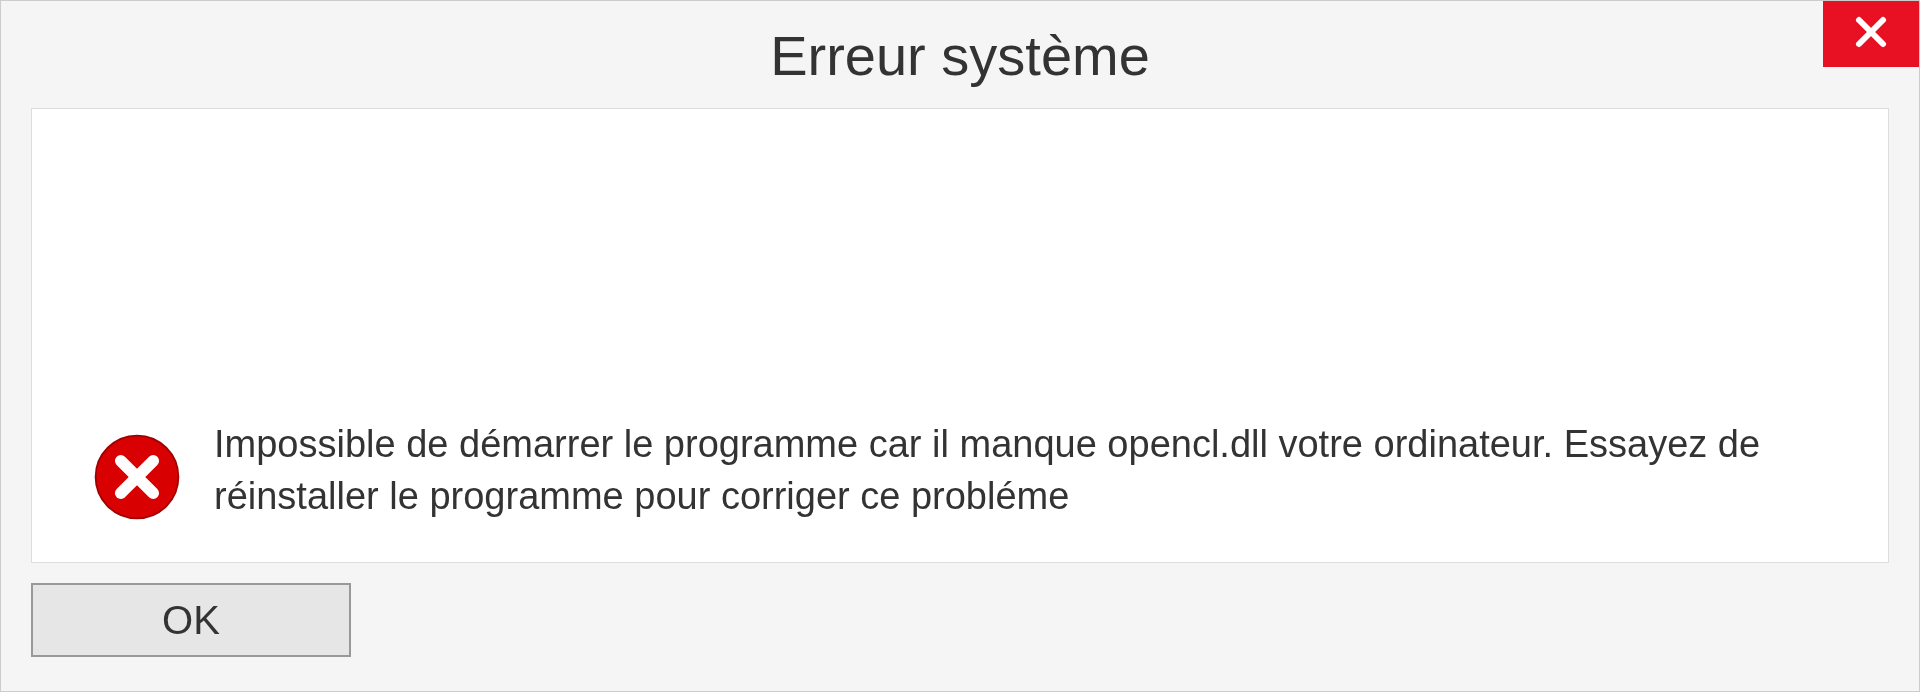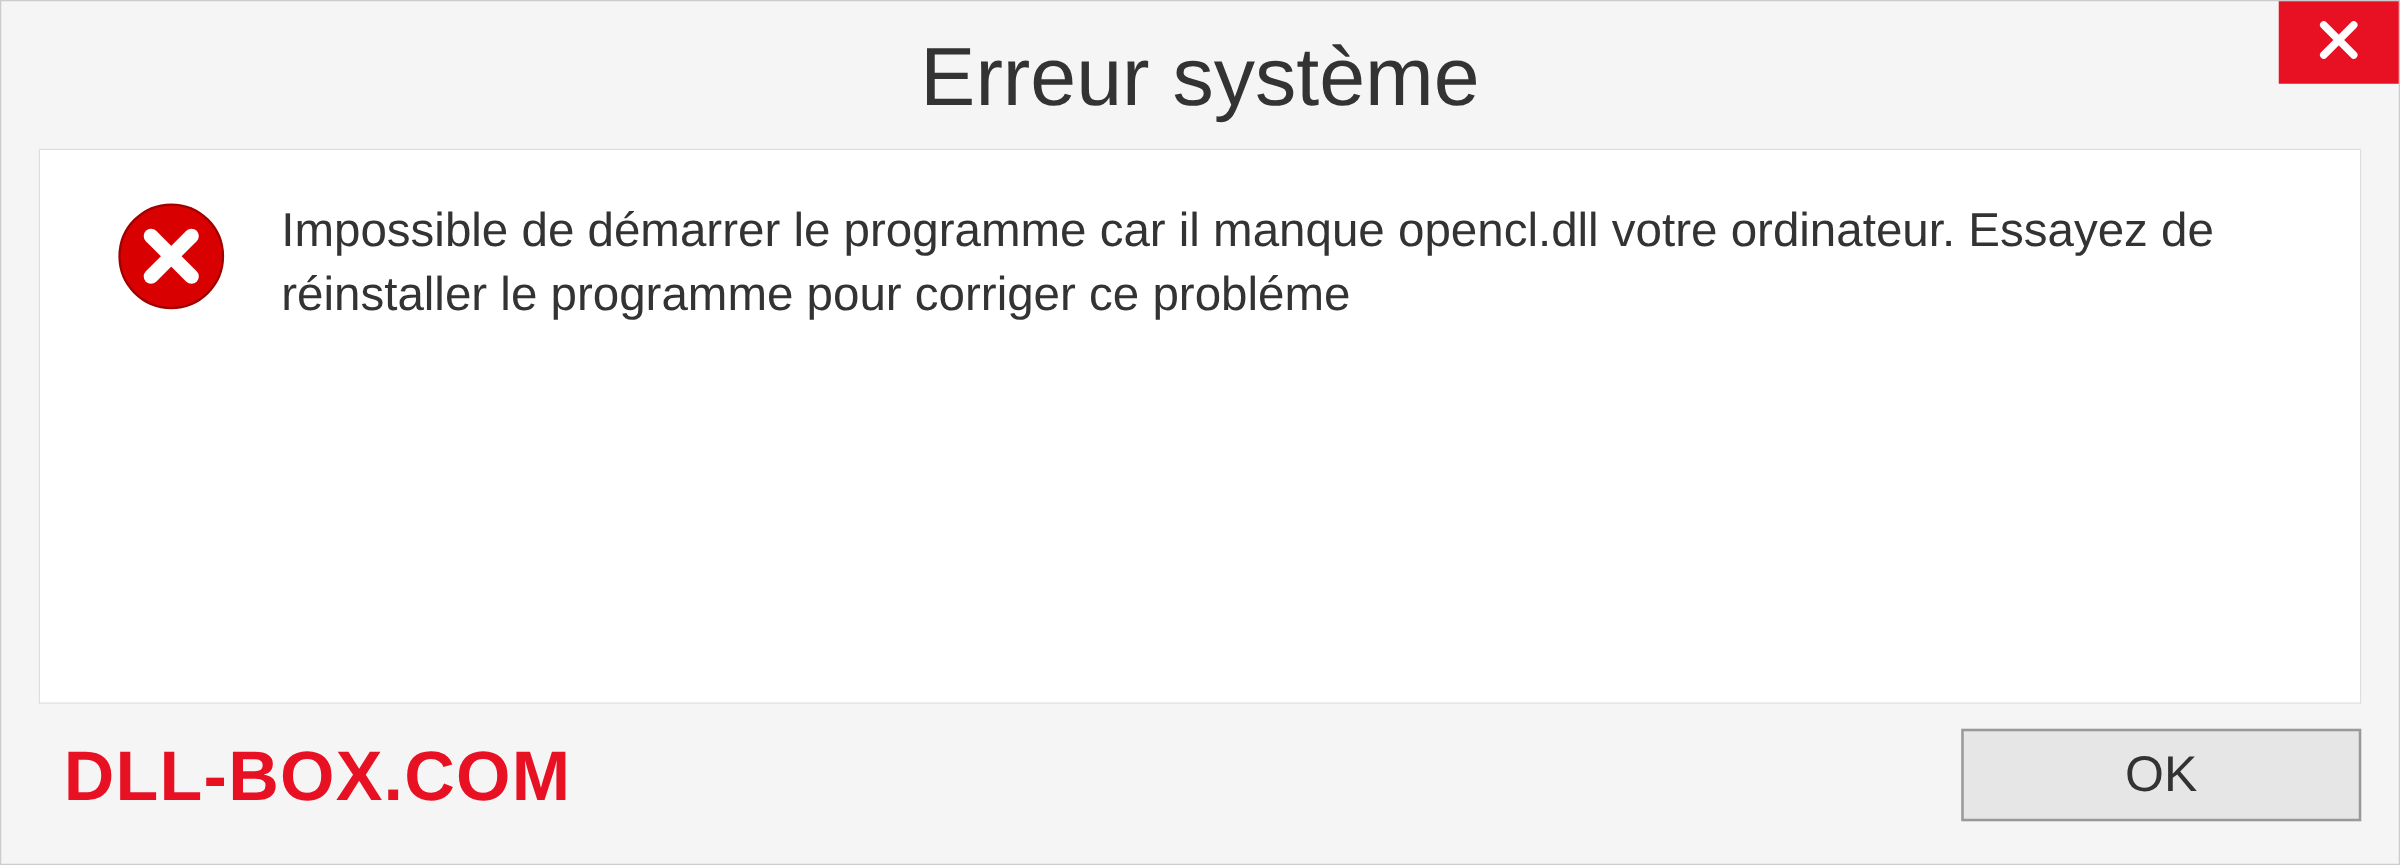--- a/index.html
+++ b/index.html
@@ -23,21 +23,21 @@
       flex-direction: column;
     }
     .titlebar {
       display: flex;
       align-items: flex-start;
       justify-content: center;
       position: relative;
       padding: 12px 0 20px 0;
     }
     .title {
-      font-size: 66px;
+      font-size: 56px;
       color: #333;
       font-weight: normal;
       text-align: center;
       margin-top: 10px;
     }
     .close-button {
       position: absolute;
       top: 0;
       right: 0;
       width: 96px;
@@ -51,23 +51,23 @@
     .close-button svg {
       width: 36px;
       height: 36px;
     }
     .content-area {
       margin: 0 30px 20px 30px;
       flex: 1;
       background: #ffffff;
       border: 1px solid #ddd;
       display: flex;
-      align-items: flex-start;
+      align-items: flex-end;
       padding: 40px 60px;
-      gap: 43px;
+      gap: 32px;
     }
     .error-icon {
       width: 90px;
       height: 90px;
       flex-shrink: 0;
     }
     .error-icon svg {
       width: 100%;
       height: 100%;
     }
@@ -124,18 +124,17 @@
       <svg viewBox="0 0 100 100">
         <circle cx="50" cy="50" r="46" fill="#d80000" stroke="#a00000" stroke-width="2"></circle>
         <line x1="32" y1="32" x2="68" y2="68" stroke="#ffffff" stroke-width="13" stroke-linecap="round"></line>
         <line x1="68" y1="32" x2="32" y2="68" stroke="#ffffff" stroke-width="13" stroke-linecap="round"></line>
       </svg>
     </div>
     <div class="message-text">Impossible de démarrer le programme car il manque opencl.dll votre ordinateur. Essayez de réinstaller le programme pour corriger ce probléme</div>
   </div>
 
   <div class="footer">
-    <div class="watermark">DLL-BOX.COM</div>
     <div class="ok-button">
       <span>OK</span>
     </div>
   </div>
 </div>
 
 </body></html>

